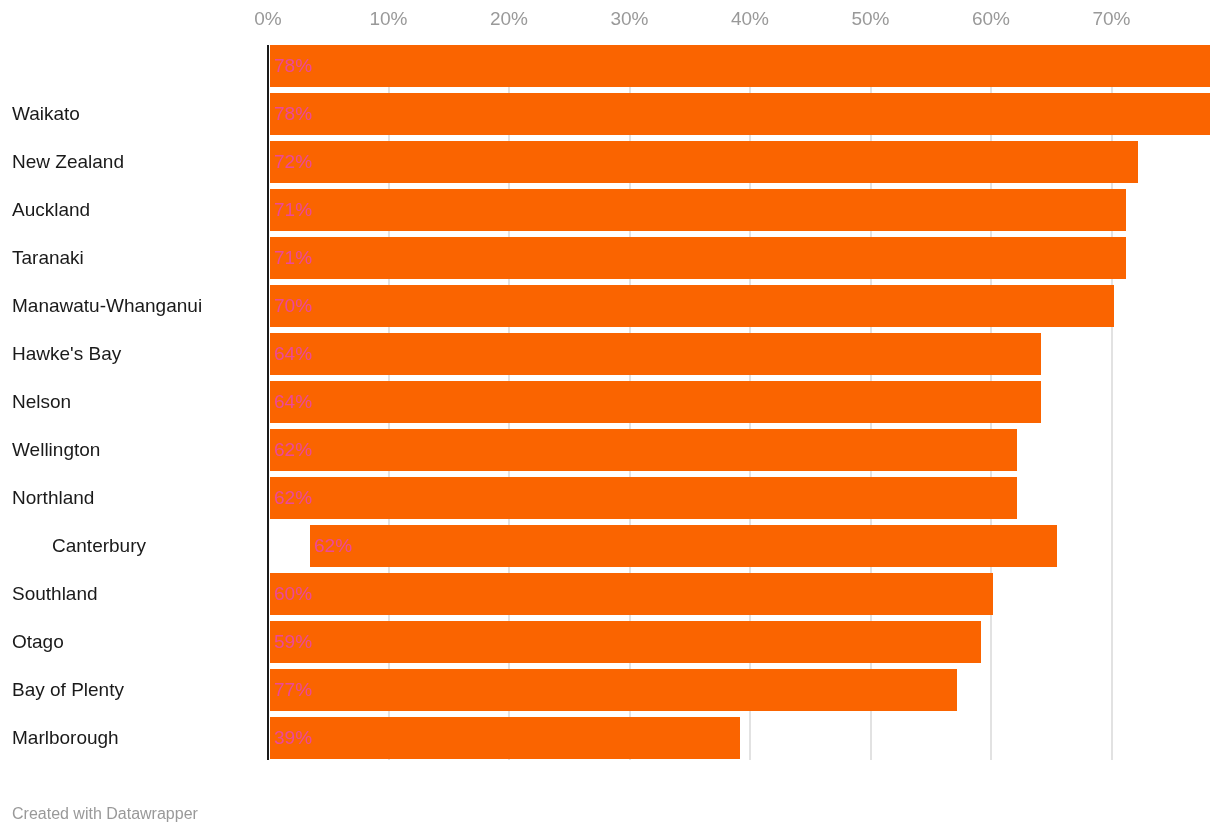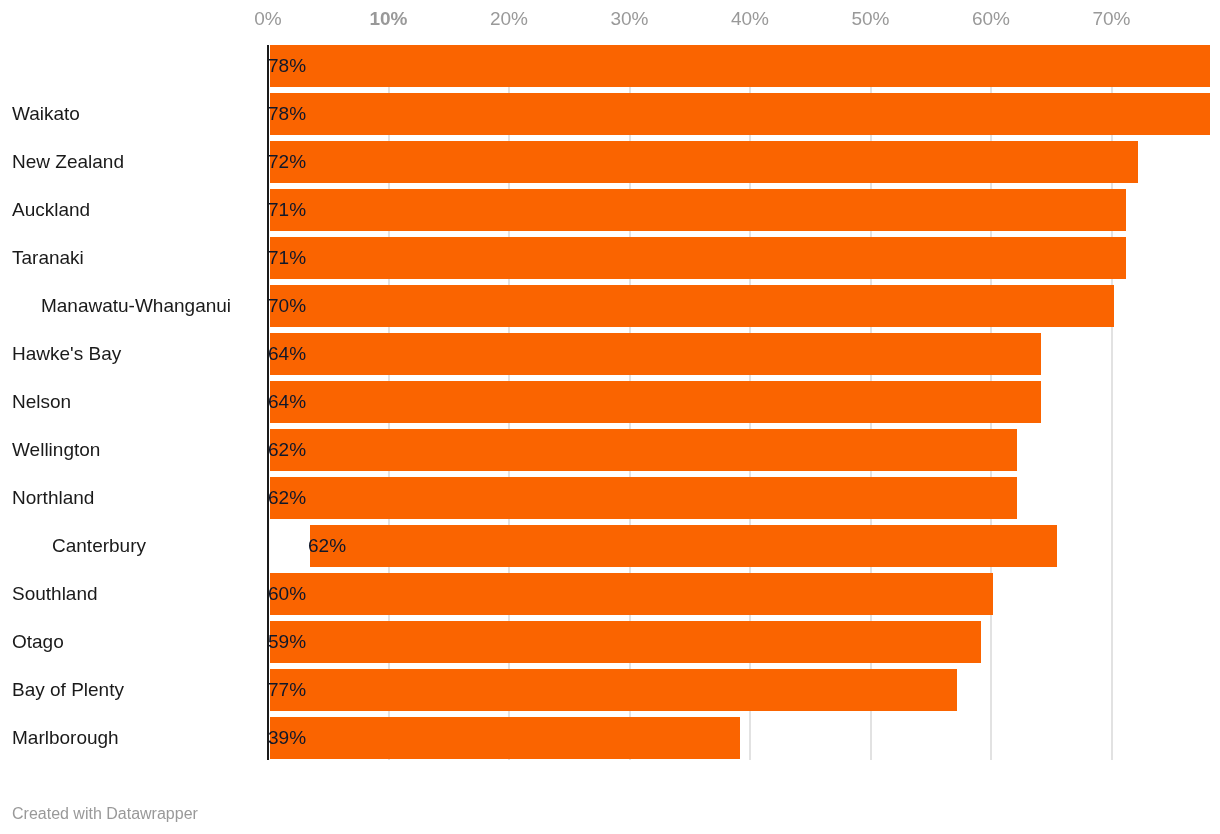--- a/index.html
+++ b/index.html
@@ -97,25 +97,25 @@
     position: absolute;
     top: 0;
     left: 270px;
     height: 42px;
     background: #fa6400;
     z-index: 2;
   }
   .bar-value {
     position: absolute;
     top: 0;
-    left: 268px;
+    left: 274px;
     height: 50px;
     line-height: 42px;
     font-size: 19px;
-    color: #0f172a;
+    color: #ec4899;
     z-index: 3;
     white-space: nowrap;
   }
 
   
   #footer {
     position: absolute;
     left: 12px;
     top: 797px;
     font-size: 16px;
@@ -136,21 +136,21 @@
       <div class="gridline" style="left: 508px;"></div>
       <div class="gridline" style="left: 628.5px;"></div>
       <div class="gridline" style="left: 749px;"></div>
       <div class="gridline" style="left: 869.5px;"></div>
       <div class="gridline" style="left: 990px;"></div>
       <div class="gridline" style="left: 1110.5px;"></div>
     </div>
 
   <div id="axis-top">
       <div class="axis-tick" style="left: 268px;">0%</div>
-      <div class="axis-tick" style="left: 388.5px; font-weight: bold;">10%</div>
+      <div class="axis-tick" style="left: 388.5px;">10%</div>
       <div class="axis-tick" style="left: 509px;">20%</div>
       <div class="axis-tick" style="left: 629.5px;">30%</div>
       <div class="axis-tick" style="left: 750px;">40%</div>
       <div class="axis-tick" style="left: 870.5px;">50%</div>
       <div class="axis-tick" style="left: 991px;">60%</div>
       <div class="axis-tick" style="left: 1111.5px;">70%</div>
     </div>
 
   <div id="rows">
       <div class="row" style="top: 0px;">
@@ -170,21 +170,21 @@
       <div class="row" style="top: 144px;">
         <div class="row-label">Auckland</div>
         <div class="bar" style="width: 855.55px; background: rgb(250, 100, 0);"></div>
         <div class="bar-value">71%</div>
       </div>
       <div class="row" style="top: 192px;">
         <div class="row-label">Taranaki</div>
         <div class="bar" style="width: 855.55px; background: rgb(250, 100, 0);"></div>
         <div class="bar-value">71%</div>
       </div>
-      <div class="row" style="top: 240px; text-align: center;">
+      <div class="row" style="top: 240px;">
         <div class="row-label">Manawatu-Whanganui</div>
         <div class="bar" style="width: 843.5px; background: rgb(250, 100, 0);"></div>
         <div class="bar-value">70%</div>
       </div>
       <div class="row" style="top: 288px;">
         <div class="row-label">Hawke's Bay</div>
         <div class="bar" style="width: 771.2px; background: rgb(250, 100, 0);"></div>
         <div class="bar-value">64%</div>
       </div>
       <div class="row" style="top: 336px;">

